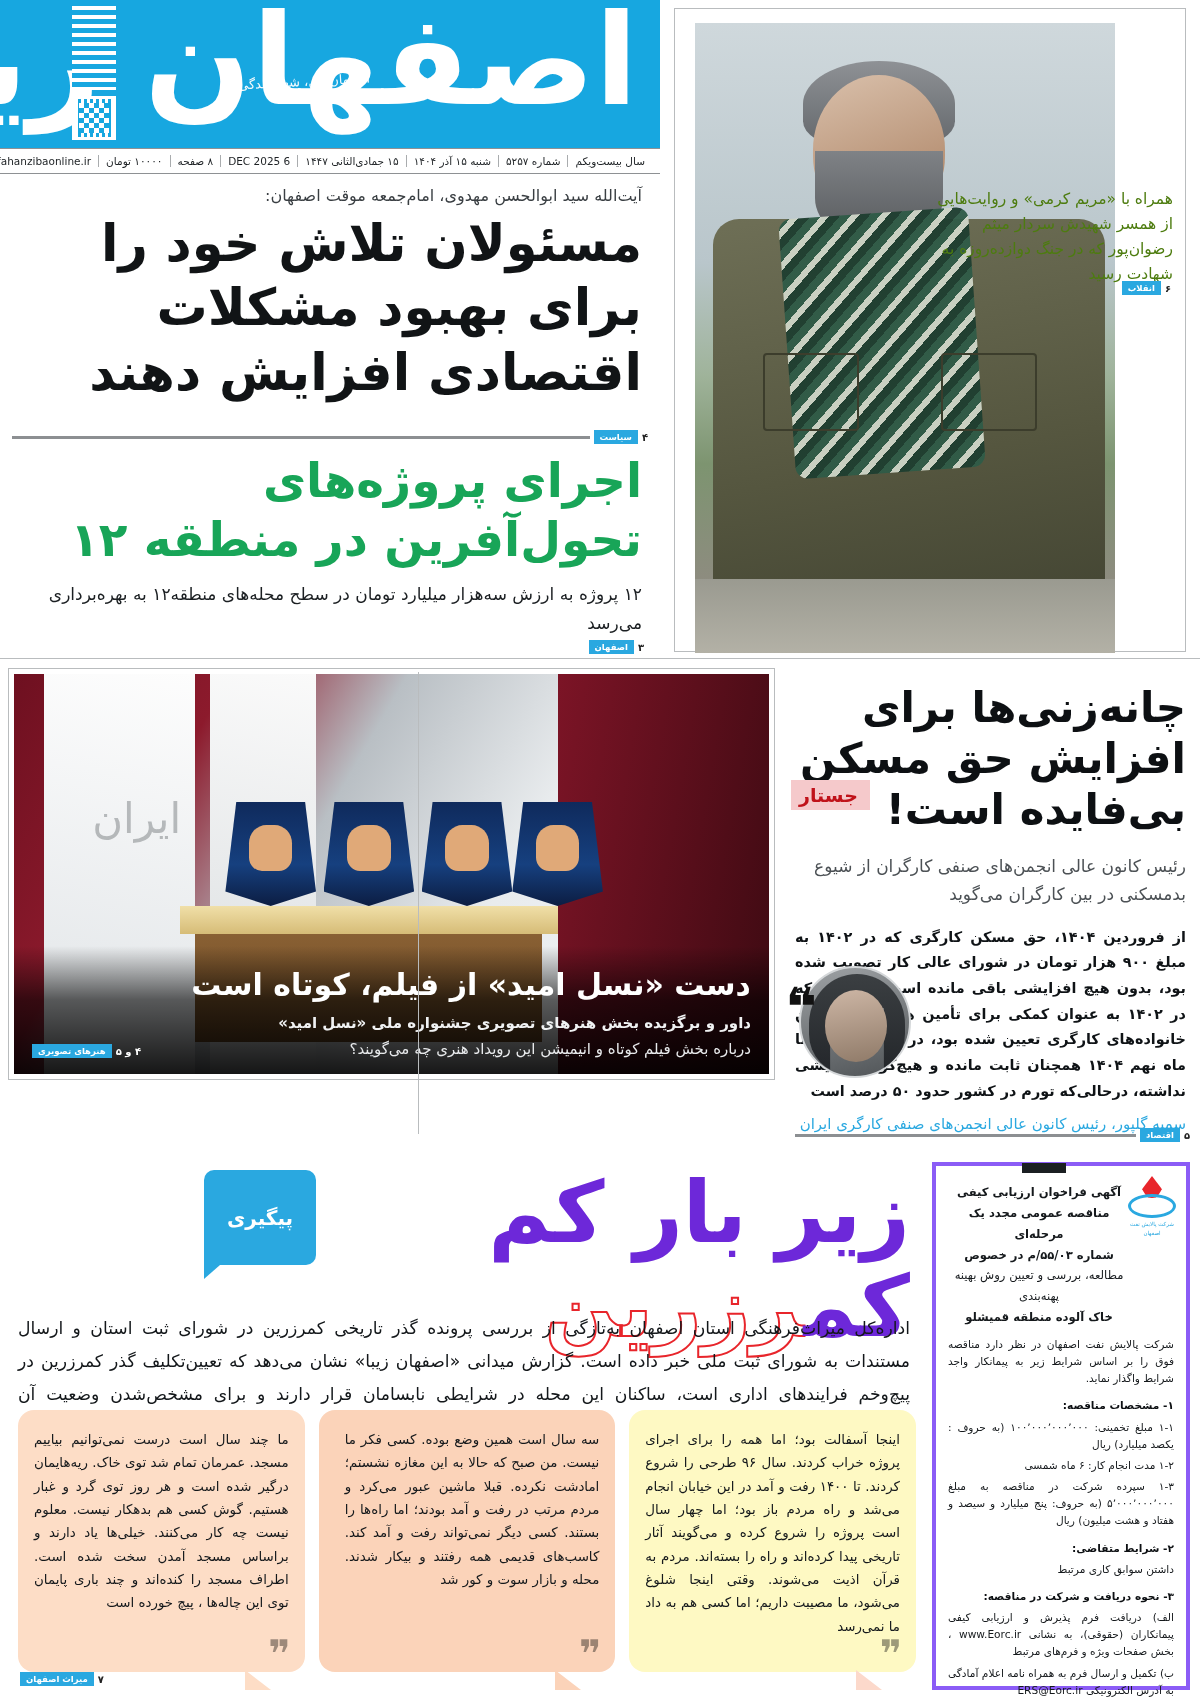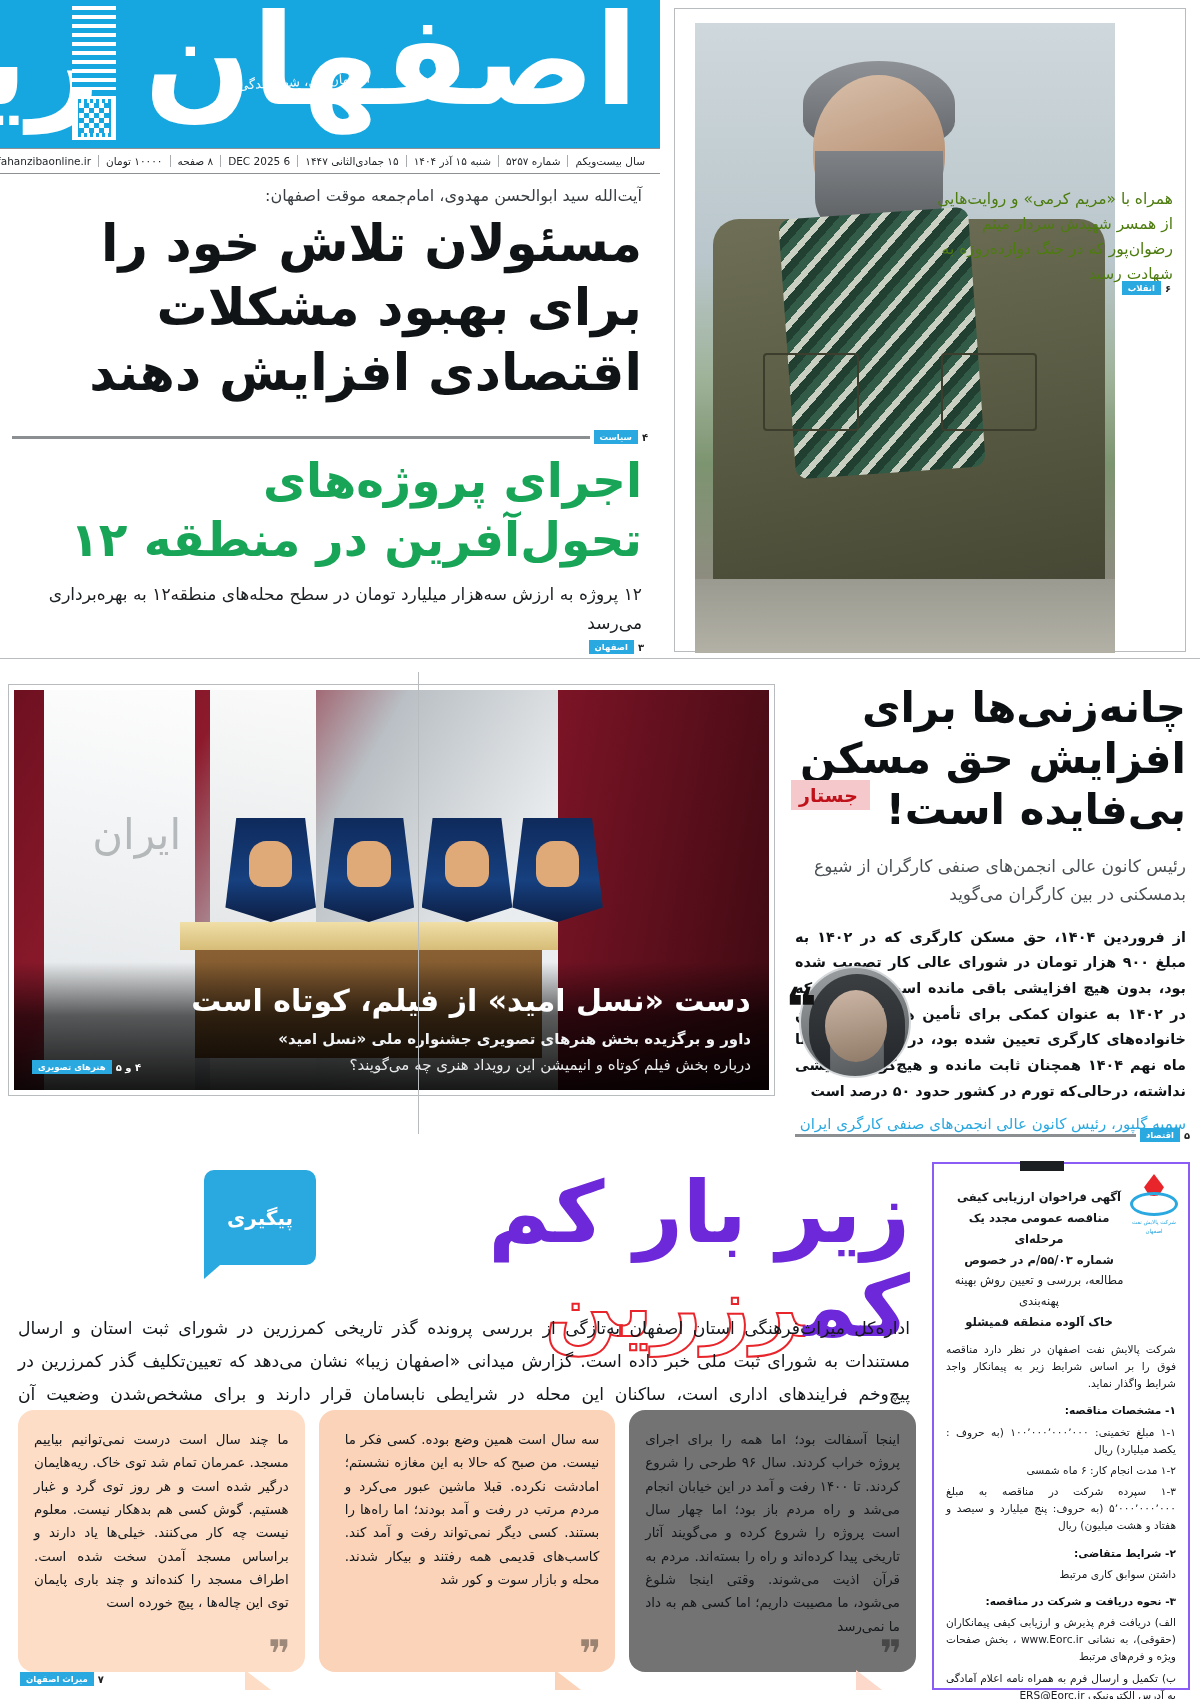--- a/index.html
+++ b/index.html
@@ -157,21 +157,21 @@
     background: linear-gradient(180deg,#3b3f42,#23262a); clip-path: polygon(0 0,100% 0,100% 100%,78% 100%,78% 34%,22% 34%,22% 100%,0 100%); }
   .quote-mark {
     position: absolute; left: 0px; bottom: 128px; color:#111; font-size: 54px;
     font-weight: 900; line-height: .6; letter-spacing: -6px;
   }
   .mid-foot-tag { position:absolute; right: 10px; bottom: 10px; display:flex; align-items:center; gap:4px; direction:rtl; width: 395px;}
   .mid-foot-tag .bar { flex:1; height:3px; background:#8c8f92; }
 
   .mid-right { position: absolute; left: 0; top: 0; width: 785px; height: 492px; padding: 8px 10px 8px 8px; }
   .photo-card {
-    position: relative; width: 100%; height: 412px; border: 1px solid #b9bcbe; padding: 5px; background:#fff;margin-top:16px;
+    position: relative; width: 100%; height: 412px; border: 1px solid #b9bcbe; padding: 5px; background:#fff;
   }
   .photo-inner {
     position: relative; width: 100%; height: 100%; overflow: hidden;
     background: linear-gradient(120deg,#6e1020 0%, #8c1a2c 22%, #b9bfc4 40%, #e9ecee 62%, #f3f4f5 100%);
   }
   .flagA { position:absolute; right:0; top:0; width:28%; height:100%;
     background: linear-gradient(100deg,#7c1426,#3d0a12); }
   .flagB { position:absolute; left:4%; top:0; width:20%; height:100%;
     background: linear-gradient(190deg,#fdfdfd,#dfe3e6); }
   .flagB::after { content:"ایران"; position:absolute; right:14px; top:120px; font-size:42px; color:#6d7275; opacity:.45; }
@@ -203,21 +203,21 @@
     position: absolute; right: 18px; bottom: 16px; left: 18px;
     text-align: right; color:#e8eaec; font-size: 15px;
   }
   .pc-tag { position:absolute; left: 18px; bottom: 16px; display:flex; align-items:center; gap:4px; direction:rtl; }
 
   
   .bot-row { position: absolute; left: 0; top: 1152px; width: 1200px; height: 547px; }
 
   .ad-box {
     position: absolute; right: 10px; top: 10px; width: 258px; height: 528px;
-    border: 2px solid #8b5cf6; background: #fff; padding: 23px 12px;
+    border: 4px solid #8b5cf6; background: #fff; padding: 16px 12px;
     direction: rtl; text-align: right; font-size: 10.6px; line-height: 1.62; color: #15191c;
   }
   .ad-notch { position:absolute; left: 86px; top: -3px; width: 44px; height: 10px; background:#1b1f22; }
   .ad-logo { position: absolute; right: 8px; top: 10px; width: 52px; height: 56px; }
   .ad-logo .flame { position:absolute; left:16px; top:0; width:20px; height:22px; background:#e8252b;
     border-radius: 50% 50% 50% 50% / 60% 60% 40% 40%; clip-path: polygon(50% 0,100% 60%,72% 100%,28% 100%,0 60%); }
   .ad-logo .ring { position:absolute; left:2px; top:18px; width:48px; height:24px; border:3px solid #2aa8e0; border-radius:50%; }
   .ad-logo .txt { position:absolute; left:0; top:44px; width:52px; text-align:center; font-size:5.5px; color:#2aa8e0; }
   .ad-head { text-align: center; font-size: 11.6px; line-height: 1.8; margin-right: 44px; }
   .ad-head .b { font-weight: 700; }
@@ -252,21 +252,21 @@
     text-align: justify; direction: rtl; font-size: 13.4px; line-height: 1.74; color: #14181b;
   }
   .bubble::after {
     content:""; position:absolute; right: 34px; bottom: -18px; width: 0; height: 0;
     border-style: solid; border-width: 20px 0 0 26px; border-color: transparent;
   }
   .bubble .qm {
     position: absolute; right: 18px; bottom: 6px; font-size: 38px; font-weight: 900;
     color: rgba(0,0,0,.38); line-height: .6; letter-spacing: -4px;
   }
-  .b1 { background: #737373; } .b1::after { border-left-color: #fcd9cb; }
+  .b1 { background: #fef9c3; } .b1::after { border-left-color: #fcd9cb; }
   .b2 { background: #fbd3b9; padding-left: 26px; } .b2::after { border-left-color: #fbd3b9; }
   .b3 { background: #fdddc6; } .b3::after { border-left-color: #fdddc6; }
 
   .bot-foot-tag { position: absolute; left: 12px; bottom: 4px; display:flex; align-items:center; gap:4px; direction:rtl;}
 
   .vline { position:absolute; width:1px; background:#b9bcbe; }
   .hline { position:absolute; height:1px; background:#b9bcbe; }
 </style>
 </head>
 <body>

